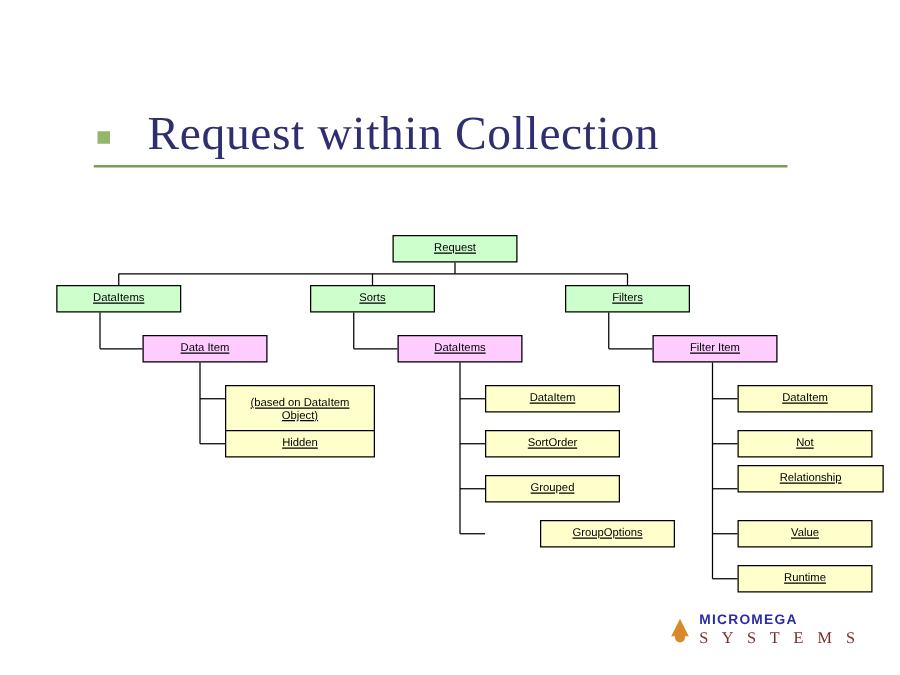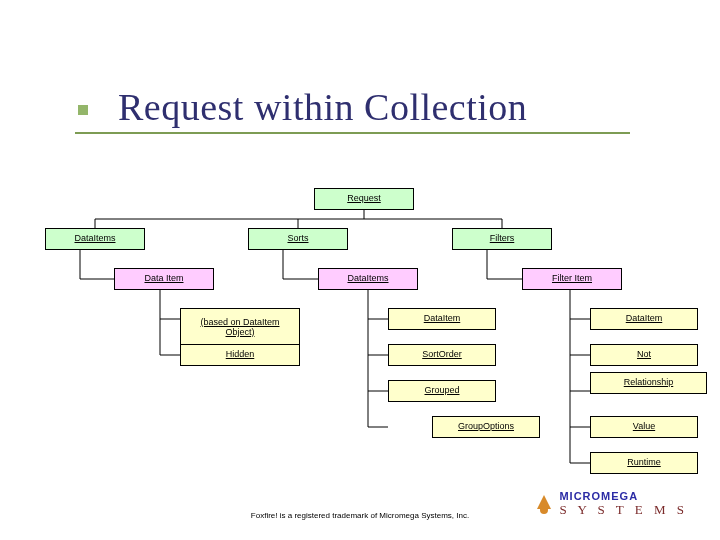--- a/index.html
+++ b/index.html
@@ -181,21 +181,20 @@
 
   <line x1="570" y1="290" x2="570" y2="463"></line>
   <line x1="570" y1="319" x2="590" y2="319"></line>
   <line x1="570" y1="355" x2="590" y2="355"></line>
   <line x1="570" y1="391" x2="590" y2="391"></line>
   <line x1="570" y1="427" x2="590" y2="427"></line>
   <line x1="570" y1="463" x2="590" y2="463"></line>
 </svg>
 
 <div class="footer">
-  <span class="tm">Foxfire! is a registered trademark of Micromega Systems, Inc.</span>
 </div>
 
 <div class="logo">
   <div class="fox"></div>
   <div>
     <div class="word">MICROMEGA</div>
     <div class="slashes">S  Y  S  T  E  M  S</div>
   </div>
 </div>
 

